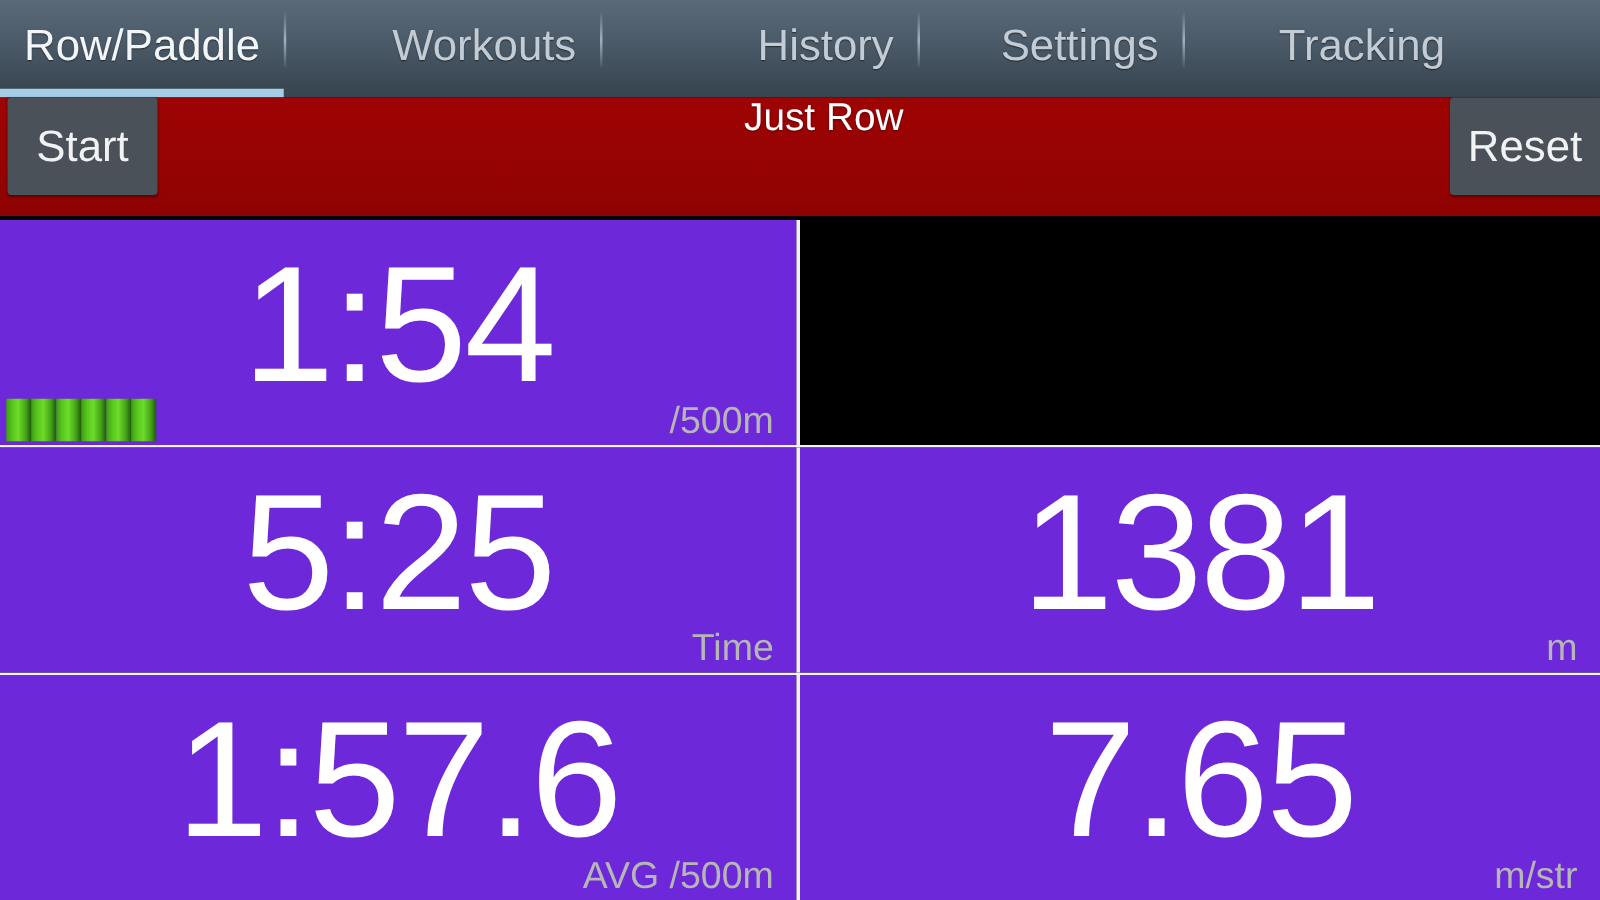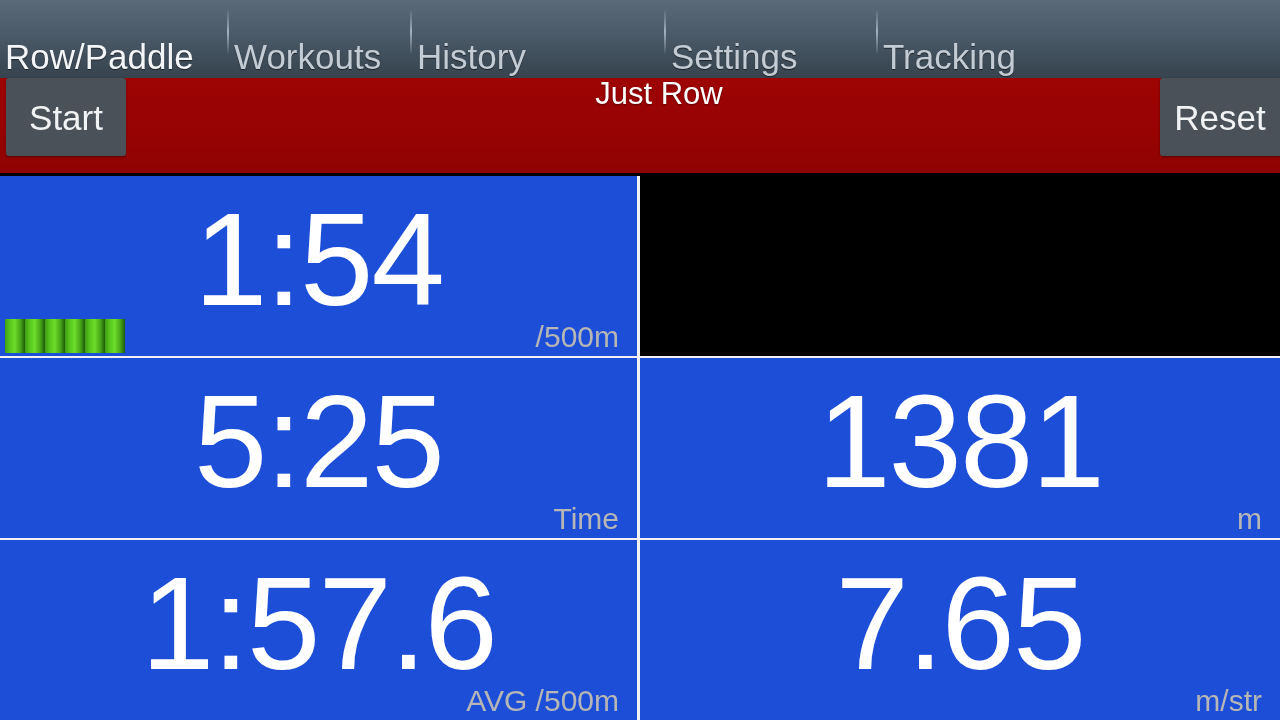--- a/index.html
+++ b/index.html
@@ -31,25 +31,24 @@
     background: linear-gradient(to bottom, #5b6a78 0%, #4b5a68 45%, #3f4d5a 75%, #37444f 100%);
     display: flex;
     align-items: flex-start;
     overflow: hidden;
   }
   .tab {
     position: relative;
     height: 78px;
     display: flex;
     align-items: center;
-    justify-content: flex-start;
-    box-sizing: border-box;
-    padding: 0 5px;
+    justify-content: flex-end;
+    box-sizing: border-box;
+    padding: 0 19px;
     white-space: nowrap;
-    margin-top: 20px;
   }
   .tab-label {
     font-size: 35px;
     font-weight: 400;
     letter-spacing: 0px;
     color: #c3ccd4;
     text-shadow: 0 1px 1px rgba(0,0,0,0.55);
     line-height: 1;
     padding-bottom: 6px;
   }
@@ -120,21 +119,21 @@
   .grid {
     flex: 1 1 auto;
     position: relative;
     background: #000000;
     display: grid;
     grid-template-columns: 637px 3px 640px;
     grid-template-rows: 1fr 2px 1fr 2px 1fr;
   }
   .cell {
     position: relative;
-    background: #1d4ed8;
+    background: #6d28d9;
     overflow: hidden;
   }
   .cell-value {
     position: absolute;
     left: 0;
     right: 0;
     top: 0;
     bottom: 0;
     display: flex;
     align-items: center;
@@ -185,21 +184,21 @@
 <div id="app">
 
   <div class="tabbar">
 
     <div class="tab active" style="width:227px">
       <span class="tab-label">Row/Paddle</span>
       <span class="tab-underline"></span>
     </div>
     <div class="tab-sep"></div>
 
-    <div class="tab" style="width:181px">
+    <div class="tab" style="width:251px">
       <span class="tab-label">Workouts</span>
       <span class="tab-underline"></span>
     </div>
     <div class="tab-sep"></div>
 
     <div class="tab" style="width:252px">
       <span class="tab-label">History</span>
       <span class="tab-underline"></span>
     </div>
     <div class="tab-sep"></div>

